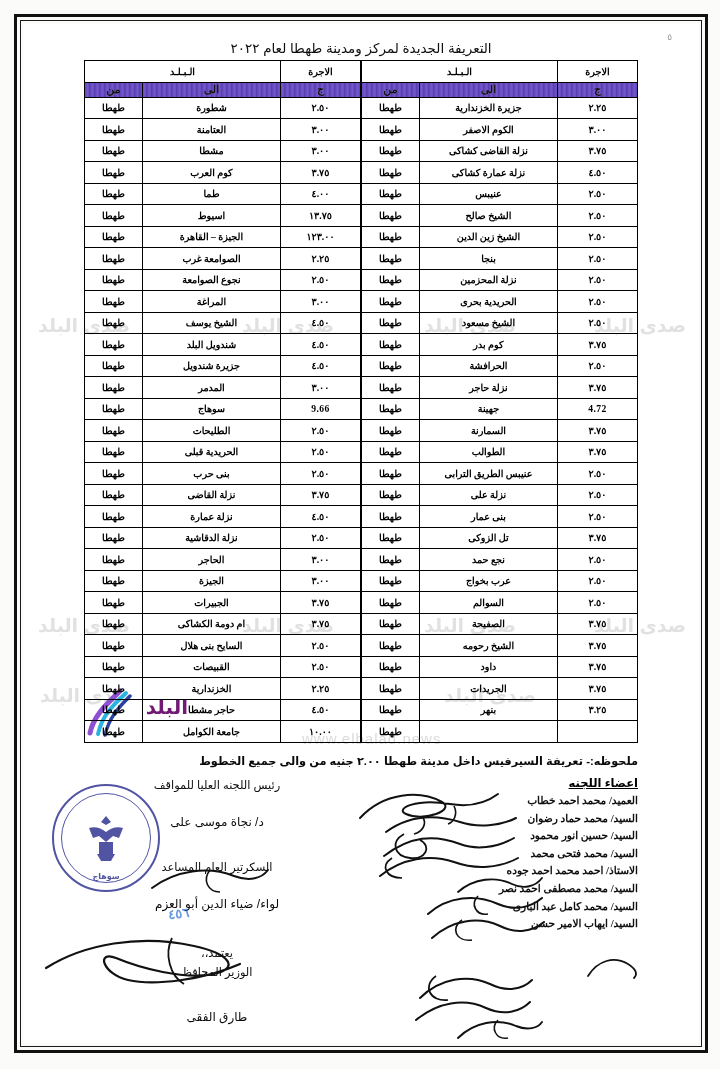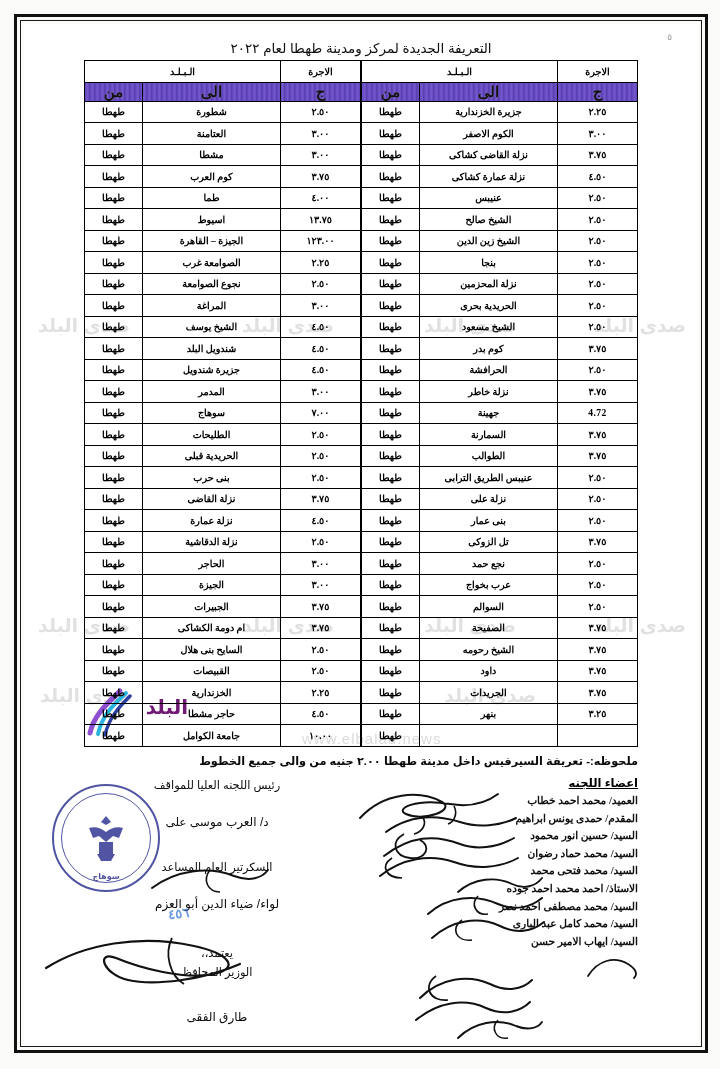--- a/index.html
+++ b/index.html
@@ -63,21 +63,21 @@
   table.fare col.c-fare{width:29%;}
   th.grp{
     font-size:10.5px;height:19px;font-weight:bold;
   }
   tr.subhead td{
     background:
       repeating-linear-gradient(90deg,#6b4fc4 0 2px,#7e5fd6 2px 3px,#5a3fb0 3px 5px),
       #6b4fc4;
     color:#111;
     height:14px;
-    font-size:15px;
+    font-size:11px;
     text-shadow:0 0 1px rgba(255,255,255,.35);
     margin-left:45px;
   }
   td.fare-val{
     font-size:10.5px;letter-spacing:.4px;
   }
   td.town{font-size:10px;}
   td.from{font-size:10px;}
 
   
@@ -285,21 +285,21 @@
               <td class="town">كوم بدر</td>
               <td class="from">طهطا</td>
             </tr>
             <tr>
               <td class="fare-val">٢.٥٠</td>
               <td class="town">الحرافشة</td>
               <td class="from">طهطا</td>
             </tr>
             <tr>
               <td class="fare-val">٣.٧٥</td>
-              <td class="town">نزلة خاطر</td>
+              <td class="town">نزلة حاجر</td>
               <td class="from">طهطا</td>
             </tr>
             <tr>
               <td class="fare-val">4.72</td>
               <td class="town">جهينة</td>
               <td class="from">طهطا</td>
             </tr>
             <tr>
               <td class="fare-val">٣.٧٥</td>
               <td class="town">السمارنة</td>
@@ -460,21 +460,21 @@
               <td class="fare-val">٤.٥٠</td>
               <td class="town">جزيرة شندويل</td>
               <td class="from">طهطا</td>
             </tr>
             <tr>
               <td class="fare-val">٣.٠٠</td>
               <td class="town">المدمر</td>
               <td class="from">طهطا</td>
             </tr>
             <tr>
-              <td class="fare-val">٧.٠٠</td>
+              <td class="fare-val">9.66</td>
               <td class="town">سوهاج</td>
               <td class="from">طهطا</td>
             </tr>
             <tr>
               <td class="fare-val">٢.٥٠</td>
               <td class="town">الطليحات</td>
               <td class="from">طهطا</td>
             </tr>
             <tr>
               <td class="fare-val">٢.٥٠</td>
@@ -555,35 +555,34 @@
       <span>ملحوظه:-</span>
       <span>تعريفة السيرفيس داخل مدينة طهطا</span>
       <span class="amount">٢.٠٠</span>
       <span>جنيه من والى جميع الخطوط</span>
     </div>
 
     <div class="sig-right">
       <div class="heading">اعضاء اللجنه</div>
       <div>
           <div class="member">العميد/ محمد احمد خطاب</div>
-          <div class="member">المقدم/ حمدى يونس ابراهيم</div>
+          <div class="member">السيد/ محمد حماد رضوان</div>
           <div class="member">السيد/ حسين انور محمود</div>
-          <div class="member">السيد/ محمد حماد رضوان</div>
           <div class="member">السيد/ محمد فتحى محمد</div>
           <div class="member">الاستاذ/ احمد محمد احمد جوده</div>
           <div class="member">السيد/ محمد مصطفى احمد نصر</div>
           <div class="member">السيد/ محمد كامل عبد البارى</div>
           <div class="member">السيد/ ايهاب الامير حسن</div>
         </div>
     </div>
 
     <div class="sig-left">
       <div class="line">رئيس اللجنه العليا للمواقف</div>
       <div class="gap-sm"></div>
-      <div class="line name">د/ العرب موسى على</div>
+      <div class="line name">د/ نجاة موسى على</div>
       <div class="gap-md"></div>
       <div class="line">السكرتير العام المساعد</div>
       <div class="gap-sm"></div>
       <div class="line name">لواء/ ضياء الدين أبو العزم</div>
       <div class="gap-lg"></div>
       <div class="line">يعتمد،،</div>
       <div class="line">الوزير المحافظ</div>
       <div class="gap-md"></div>
       <div class="line name">طارق الفقى</div>
       <div class="gap-sm"></div>

